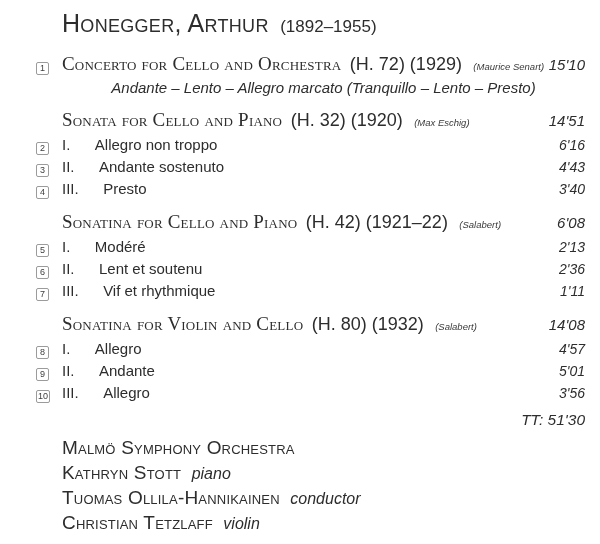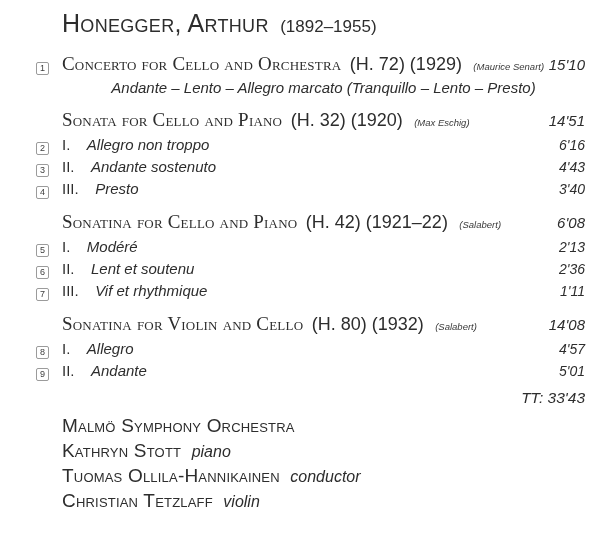--- a/index.html
+++ b/index.html
@@ -44,21 +44,21 @@
   .work-details { font-size: 18px; margin-left: 4px; }
   .work-publisher { font-style: italic; font-size: 9.5px; color: #3a3a3a; margin-left: 7px; text-align: right; }
 
   .time { font-size: 15px; text-align: left; white-space: nowrap; font-style: italic; }
   .movement-row .time { font-size: 14px; }
 
   .subtitle-row { line-height: 20px; text-align: center; }
   .work-subtitle { font-style: italic; font-size: 15px; }
 
   .movement-numeral { font-style: normal; font-size: 15px; }
-  .movement-name { font-style: italic; font-size: 15px; margin-left: 12px; }
+  .movement-name { font-size: 15px; margin-left: 20px; }
 
   .tt-row { margin-top: 6px; line-height: 20px; }
   .tt-time { font-size: 15.5px; }
 
   
   .credits { margin-top: 6px; padding-left: 26px; }
   .credit-line { line-height: 24px; white-space: nowrap; }
   .credit-name { font-variant: small-caps; font-size: 19px; letter-spacing: 0.2px; }
   .credit-role { font-style: italic; font-size: 16px; margin-left: 6px; }
 </style>
@@ -198,26 +198,36 @@
     <div class="row movement-row">
       <span class="box-cell">
         <span class="track-box">9</span>
       </span>
       <span>
         <span class="movement-numeral">II.</span>
         <span class="movement-name">Andante</span>
       </span>
       <span class="time">5'01</span>
     </div>
+    <div class="row movement-row">
+      <span class="box-cell">
+        <span class="track-box">10</span>
+      </span>
+      <span>
+        <span class="movement-numeral">III.</span>
+        <span class="movement-name">Allegro</span>
+      </span>
+      <span class="time">3'56</span>
+    </div>
   </div>
 
   <div class="row tt-row">
     <span class="box-cell"></span>
     <span></span>
-    <span class="time tt-time">TT: 33'43</span>
+    <span class="time tt-time">TT: 51'30</span>
   </div>
 
   <div class="credits">
     <div class="credit-line">
       <span class="credit-name">Malmö Symphony Orchestra</span>
       <span class="credit-role"></span>
     </div>
     <div class="credit-line">
       <span class="credit-name">Kathryn Stott</span>
       <span class="credit-role">piano</span>

